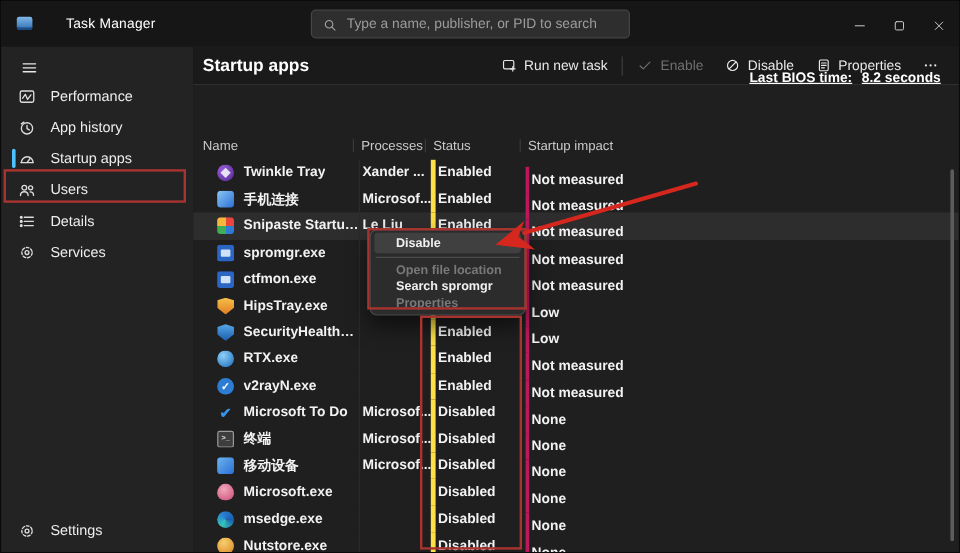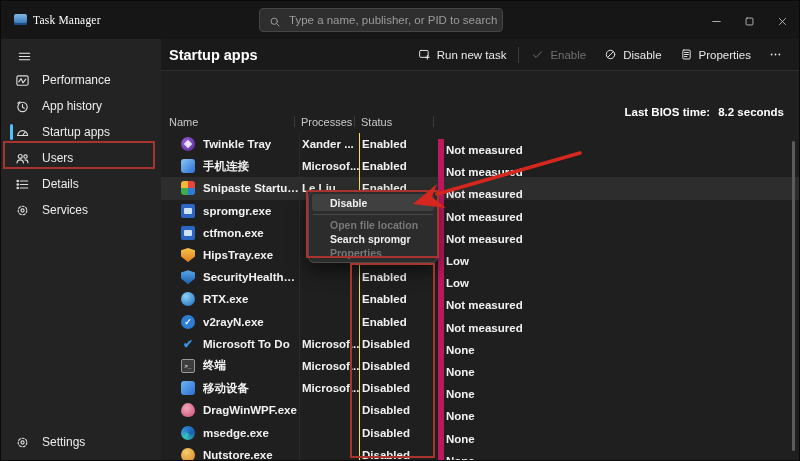--- a/index.html
+++ b/index.html
@@ -4,22 +4,22 @@
 <style>
   * { margin:0; padding:0; box-sizing:border-box; }
   html,body { background:#000; }
   body { font-family:"Liberation Sans", sans-serif; }
   .window{position:relative;width:800px;height:461px;background:#1f1f1f;overflow:hidden;border:1px solid #0a0a0a;}
 
   
   .titlebar{position:absolute;left:0;top:0;width:100%;height:38px;background:#161616;}
   .tm-appicon{position:absolute;left:13px;top:13px;width:13px;height:11px;border-radius:2px;
     background:linear-gradient(180deg,#7fb8e8,#2f6db3);box-shadow:inset 0 -2px 0 #1b4c86;}
-  .win-title{position:absolute;left:32px;top:13px;font-size:11.5px;color:#ffffff;letter-spacing:.2px;font-family:Liberation Serif, serif;}
-  .searchbox{position:absolute;left:258px;top:7px;width:244px;height:24px;background:#2e2e2e;border:1px solid #454545;
+  .win-title{position:absolute;left:54px;top:13px;font-size:11.5px;color:#ffffff;letter-spacing:.2px;}
+  .searchbox{position:absolute;left:258px;top:7px;width:266px;height:24px;background:#2e2e2e;border:1px solid #454545;
     border-radius:4px;display:flex;align-items:center;padding-left:9px;gap:8px;}
   .searchbox .ico{width:12px;height:12px;color:#a5a5a5;flex:0 0 12px;}
   .searchbox input{flex:1;background:transparent;border:none;outline:none;color:#dddddd;font-size:11.5px;
     font-family:"Liberation Sans",sans-serif;}
   .searchbox input::placeholder{color:#9c9c9c;}
   .wincontrols{position:absolute;right:0;top:0;height:38px;display:flex;}
   .wincontrols button{width:33px;height:38px;background:transparent;border:none;color:#cccccc;display:flex;
     align-items:center;justify-content:center;cursor:default;}
   .wincontrols .ico{width:11px;height:11px;}
 
@@ -39,41 +39,41 @@
   .main{position:absolute;left:160px;top:38px;right:0;bottom:0;background:#1f1f1f;}
   .header-bar{position:absolute;left:0;top:0;right:0;height:32px;background:#1a1a1a;border-bottom:1px solid #2e2e2e;
     display:flex;align-items:center;}
   .page-title{margin-left:8px;font-size:14.5px;font-weight:700;color:#ffffff;}
   .toolbar{margin-left:auto;display:flex;align-items:center;padding-right:8px;}
   .tbtn{display:flex;align-items:center;gap:6px;height:32px;padding:0 9px;background:transparent;border:none;
     color:#e8e8e8;font-size:11.5px;font-family:"Liberation Sans",sans-serif;white-space:nowrap;}
   .tbtn .ico{width:13px;height:13px;}
   .tbtn.disabled{color:#6f6f6f;}
   .tsep{width:1px;height:16px;background:#3d3d3d;margin:0 3px;}
-  .bios-row{position:absolute;left:0;top:46px;right:0;height:33px;display:flex;align-items:flex-end;justify-content:flex-end;
-    padding-right:15px;gap:8px;font-size:11.5px;font-weight:700;color:#ffffff;}
+  .bios-row{position:absolute;left:0;top:20px;right:0;height:33px;display:flex;align-items:flex-start;justify-content:flex-end;
+    padding-right:15px;gap:8px;font-size:11.5px;font-weight:700;color:#ffffff;text-decoration:underline;}
 
   
   .thead{position:absolute;left:0;top:65px;right:0;height:29px;display:flex;align-items:flex-end;padding:0 0 5px 8px;
     font-size:11px;color:#c9c9c9;}
   .th{position:relative;overflow:hidden;white-space:nowrap;}
   .th.c-name{flex:0 0 130px;}
   .th.c-pub{flex:0 0 60px;padding-left:2px;}
   .th.c-status{flex:0 0 79px;padding-left:2px;}
   .th.c-impact{flex:1;padding-left:2px;}
   .th .vline{position:absolute;right:4px;bottom:1px;width:1px;height:15px;background:#3a3a3a;}
   .th.c-status{position:relative;}
   .rows{position:absolute;left:0;top:94px;right:0;bottom:0;overflow:hidden;}
   .trow{display:flex;align-items:center;height:22.2px;padding-left:8px;font-size:11.5px;font-weight:600;color:#f2f2f2;}
   .trow.selected{background:#2d2d2d;}
   .td{overflow:hidden;white-space:nowrap;text-overflow:ellipsis;}
   .td.c-name{flex:0 0 130px;display:flex;align-items:center;}
   .td.c-pub{flex:0 0 60px;border-left:1px solid #2a2a2a;height:100%;display:flex;align-items:center;padding-left:2px;}
-  .td.c-status{flex:0 0 79px;border-left:1px solid #fde047;height:100%;display:flex;align-items:center;padding-left:2px;}
-  .td.c-impact{flex:1;border-left:6px solid #be185d;height:100%;display:flex;align-items:center;padding-left:2px;margin-top:12px;}
+  .td.c-status{flex:0 0 79px;border-left:4px solid #fde047;height:100%;display:flex;align-items:center;padding-left:2px;}
+  .td.c-impact{flex:1;border-left:3px solid #be185d;height:100%;display:flex;align-items:center;padding-left:2px;margin-top:12px;}
   .td .nm{overflow:hidden;white-space:nowrap;text-overflow:ellipsis;}
 
   
   .appicon{width:14px;height:14px;flex:0 0 14px;margin:0 8px 0 12px;border-radius:3px;position:relative;display:inline-block;}
   .twinkle-tray-icon{border-radius:50%;background:radial-gradient(circle at 35% 35%,#9a5fd8,#51288f);}
   .twinkle-tray-icon::after{content:"";position:absolute;left:4px;top:4px;width:6px;height:6px;background:#e9e2f5;transform:rotate(45deg);}
   .phone-link-icon{background:linear-gradient(135deg,#8cc6f5,#2b6fd4);}
   .snipaste-icon{background:conic-gradient(#e8453c 0 25%,#2e7cd6 0 50%,#3fae52 0 75%,#f5b63c 0);}
   .spromgr-icon,.ctfmon-icon{background:#2b66c4;border-radius:2px;}
   .spromgr-icon::after,.ctfmon-icon::after{content:"";position:absolute;left:3px;top:4px;right:3px;bottom:4px;background:#cfe2f8;border-radius:1px;}
@@ -255,20 +255,21 @@
       <span>Last BIOS time:</span>
       <span>8.2 seconds</span>
     </div>
     <div class="thead">
       <div class="th c-name"><span>Name</span><span class="vline"></span></div>
       <div class="th c-pub"><span>Processes</span><span class="vline"></span></div>
       <div class="th c-status">
         
         <span>Status</span><span class="vline"></span>
       </div>
+      <div class="th c-impact"><span>Startup impact</span></div>
     </div>
     <div class="rows" id="rows">
         <div class="trow">
       <div class="td c-name">
             <span class="appicon twinkle-tray-icon"></span>
             <span class="nm">Twinkle Tray</span>
           </div>
       <div class="td c-pub">Xander ...</div>
       <div class="td c-status">Enabled</div>
       <div class="td c-impact">Not measured</div>
@@ -368,21 +369,21 @@
             <span class="appicon mobile-device-icon"></span>
             <span class="nm">移动设备</span>
           </div>
       <div class="td c-pub">Microsof...</div>
       <div class="td c-status">Disabled</div>
       <div class="td c-impact">None</div>
     </div>
         <div class="trow">
       <div class="td c-name">
             <span class="appicon dragwinwpf-icon"></span>
-            <span class="nm">DragWinWPF.exe</span>
+            <span class="nm">Microsoft.exe</span>
           </div>
       <div class="td c-pub"></div>
       <div class="td c-status">Disabled</div>
       <div class="td c-impact">None</div>
     </div>
         <div class="trow">
       <div class="td c-name">
             <span class="appicon msedge-icon"></span>
             <span class="nm">msedge.exe</span>
           </div>

